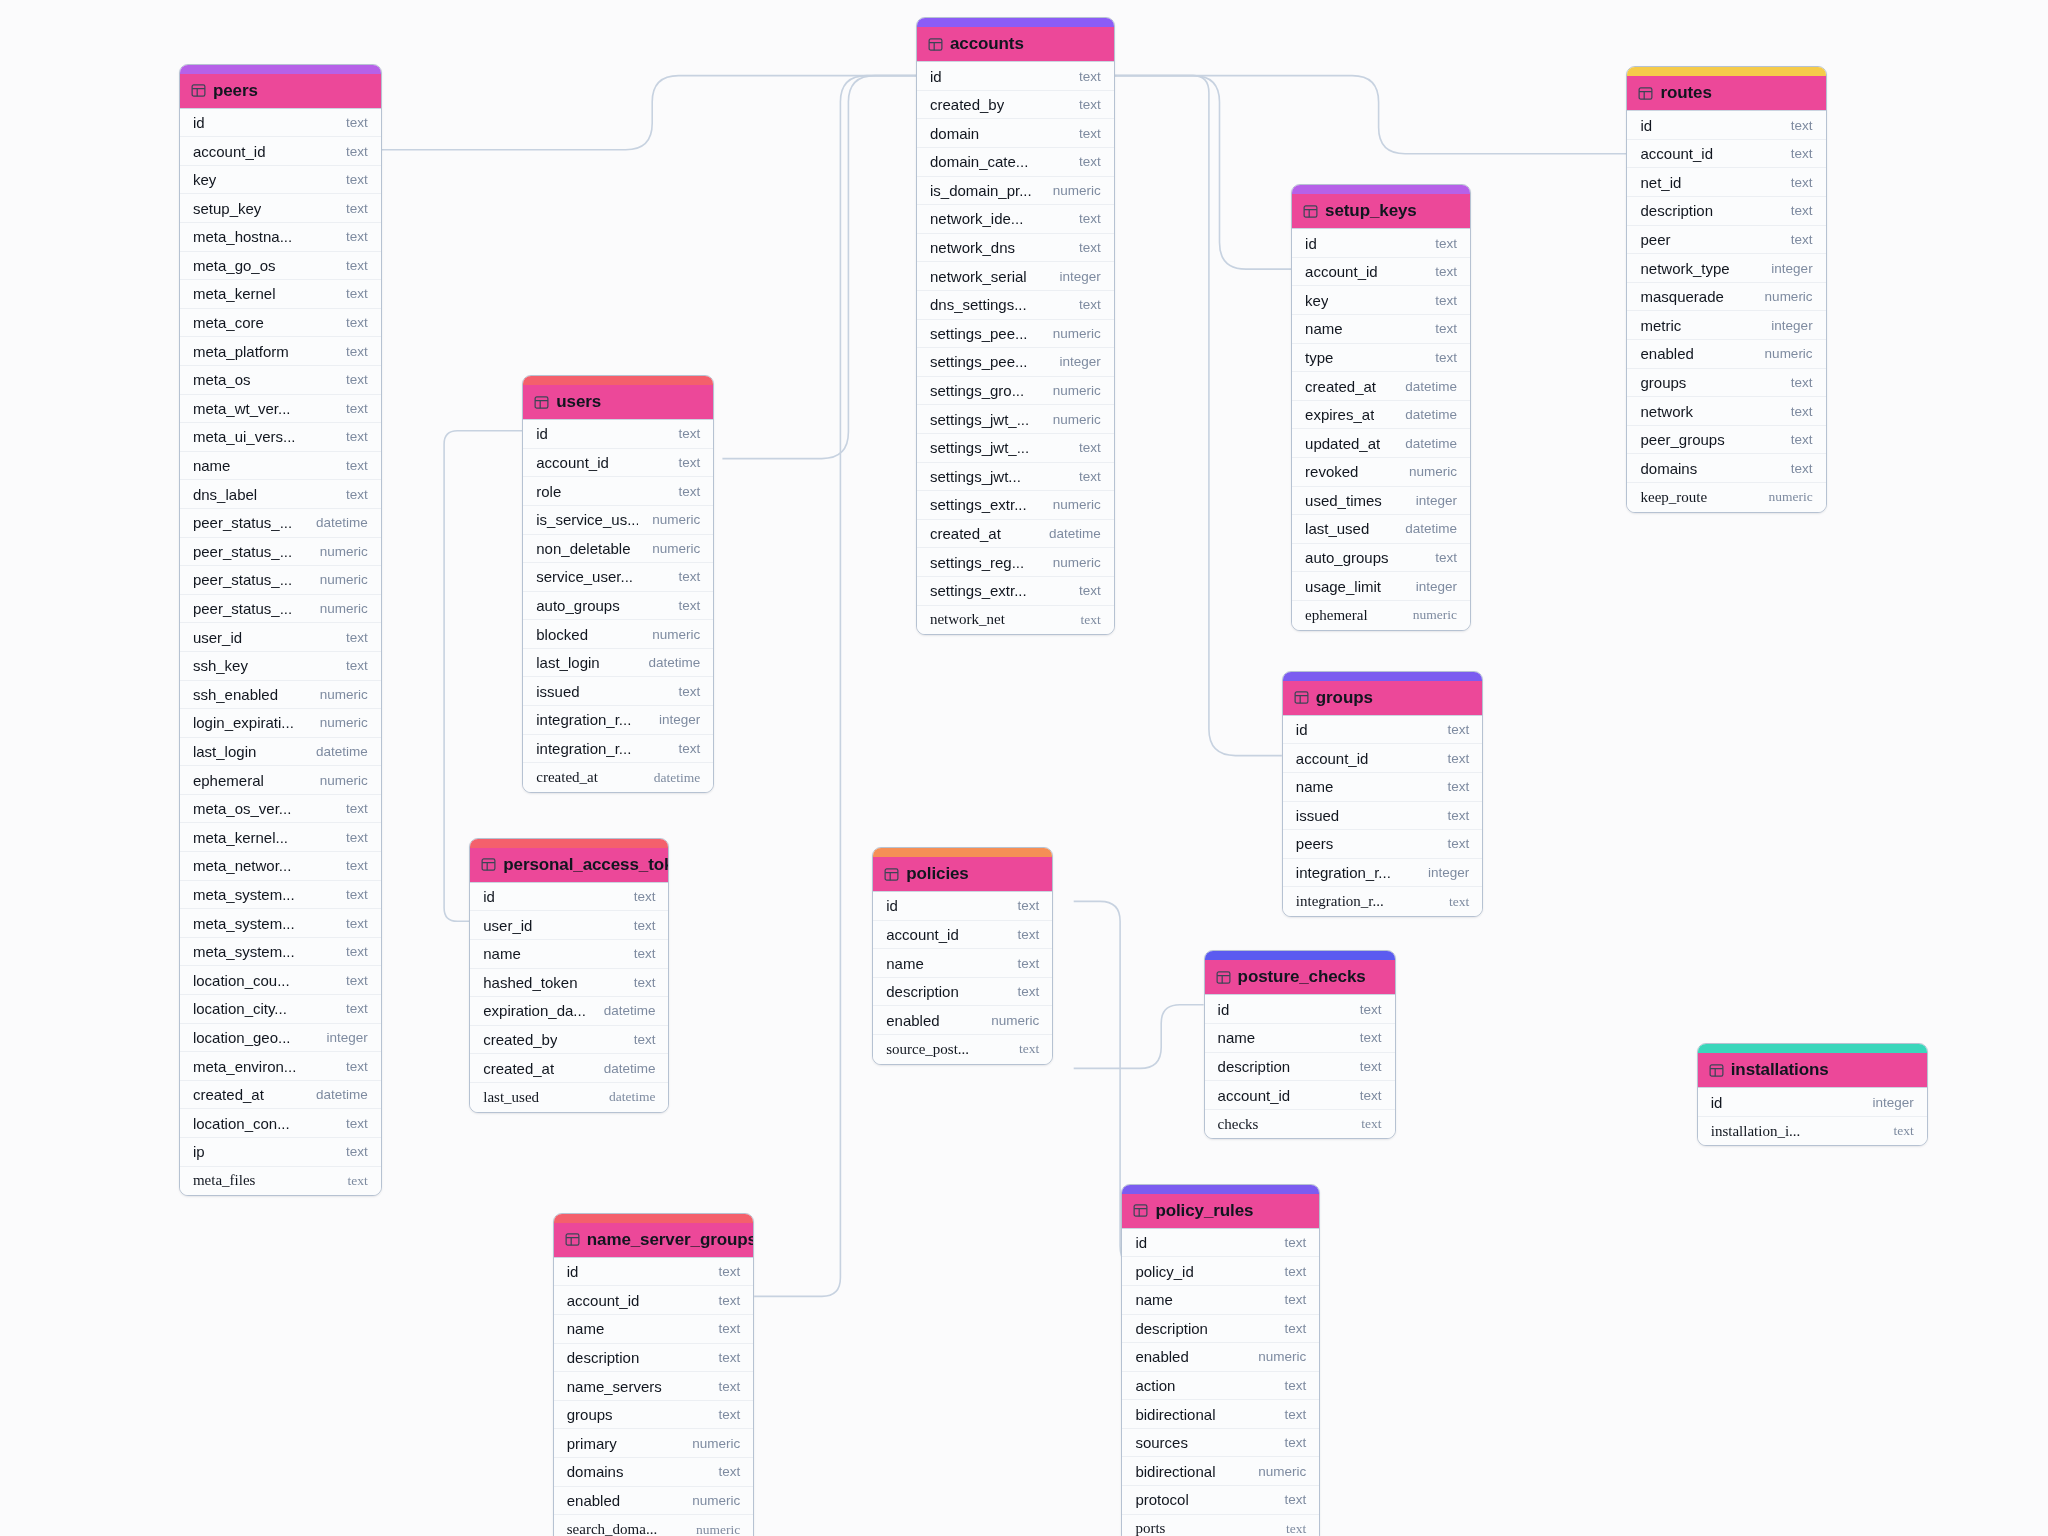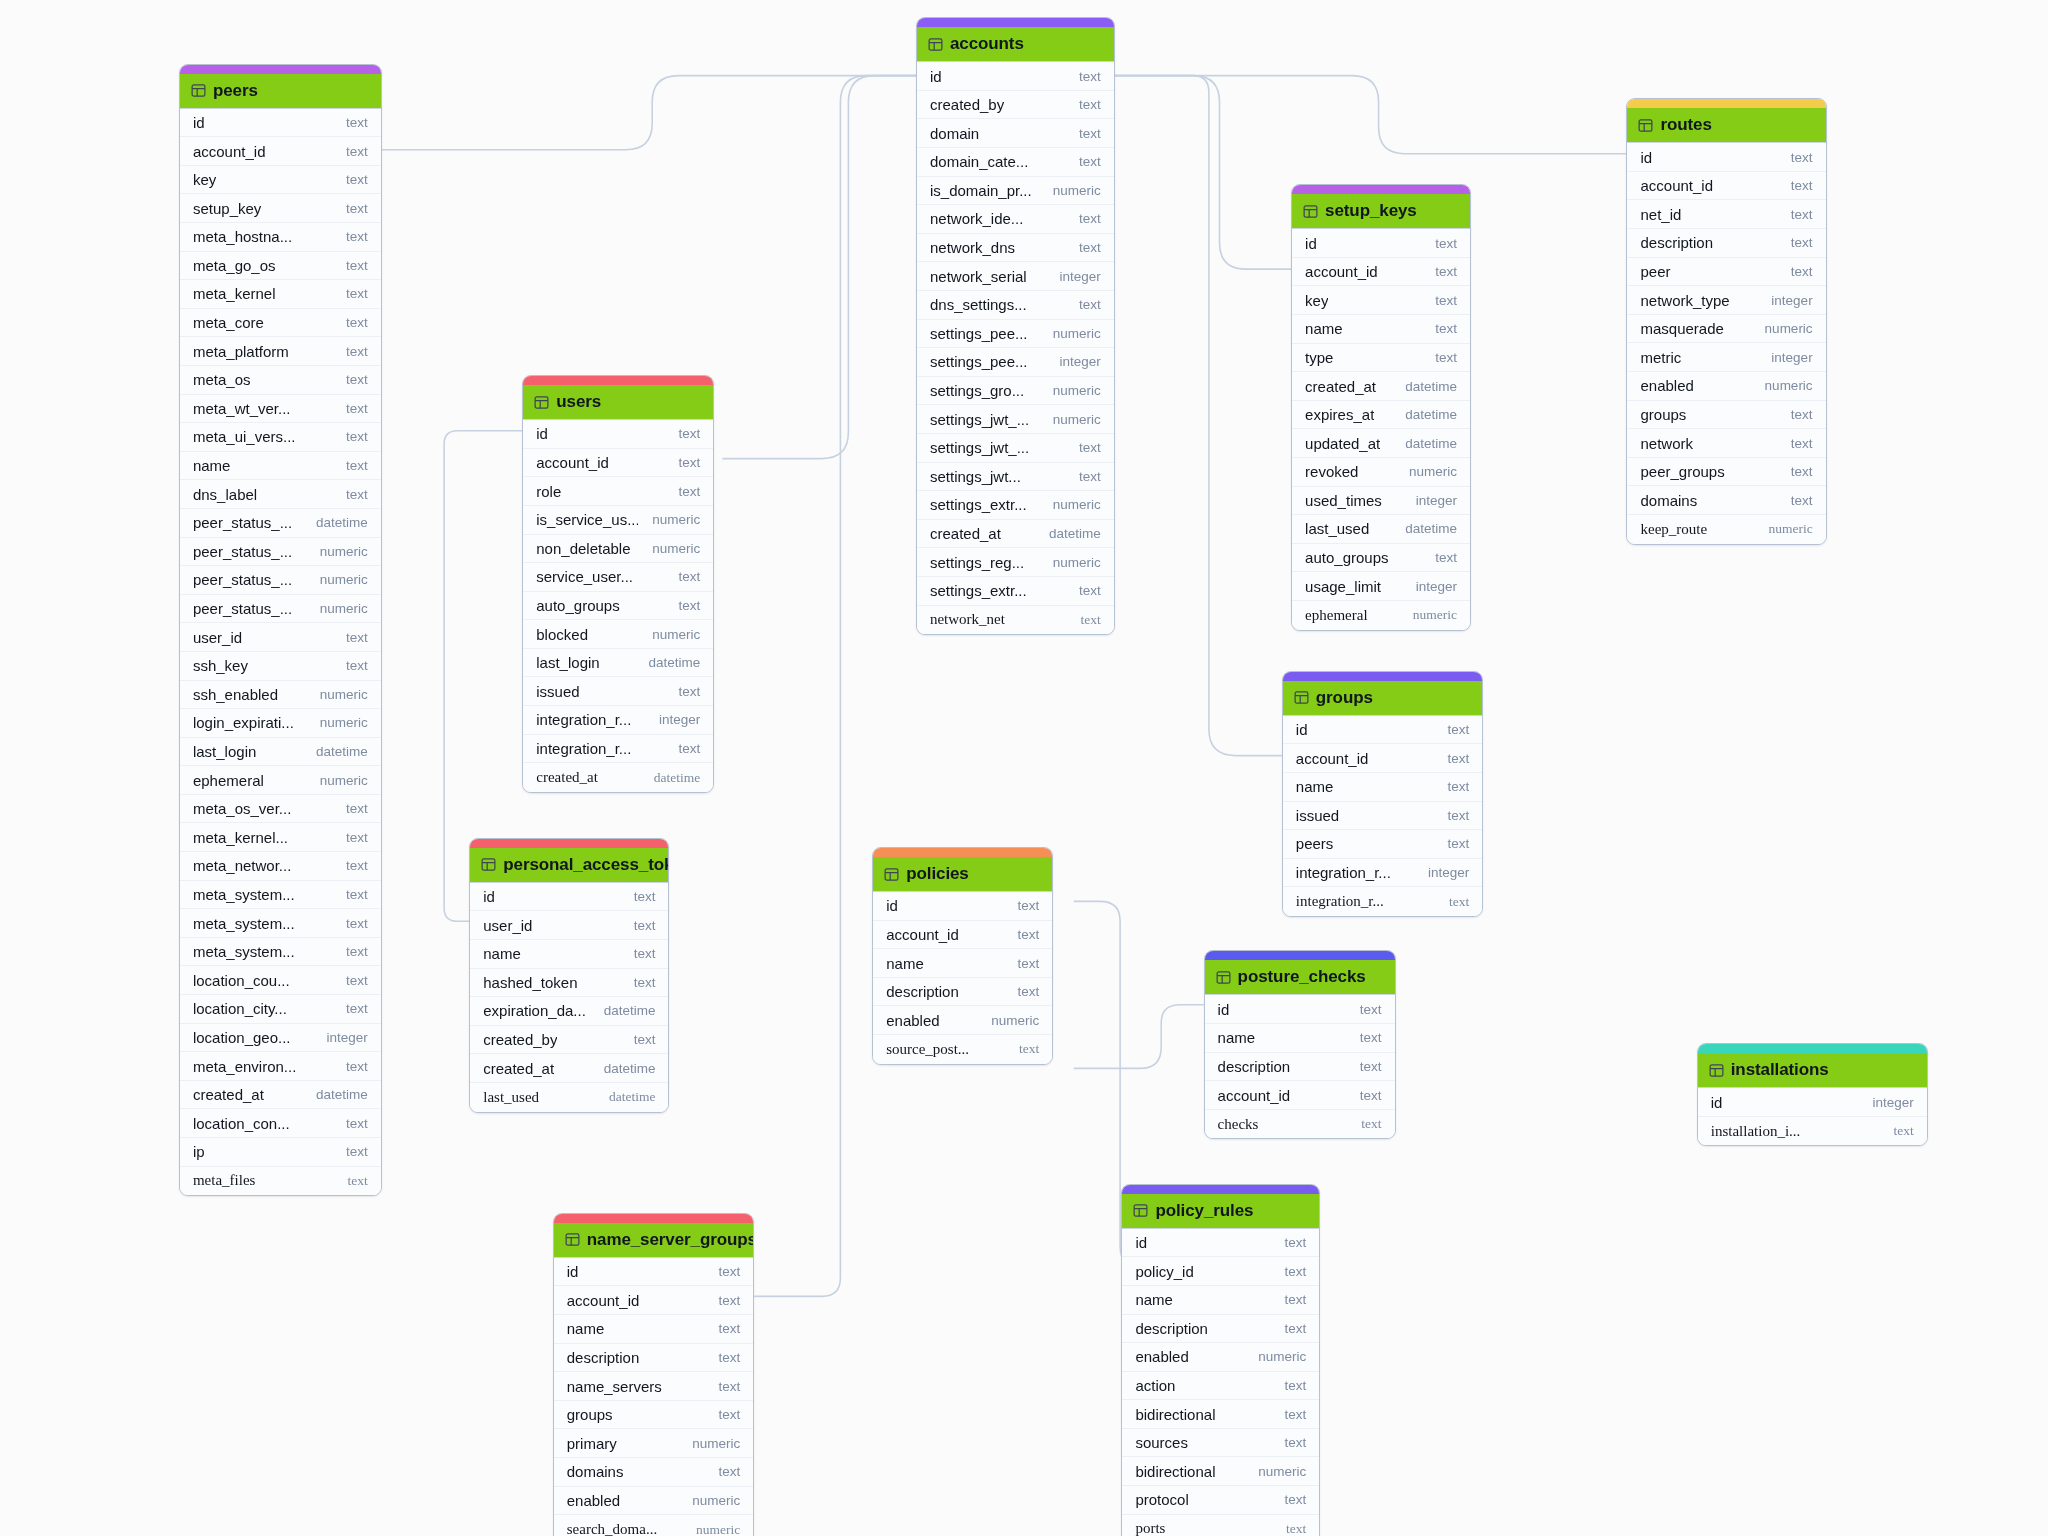--- a/index.html
+++ b/index.html
@@ -33,21 +33,21 @@
     box-sizing: border-box;
   }
   .accent-bar {
     height: 9px;
     width: 100%;
   }
   .table-header {
     display: flex;
     align-items: center;
     gap: 7px;
-    background: #84cc16;
+    background: #ec4899;
     padding: 7px 11px 7px 11px;
     border-bottom: 1px solid #cbd4e0;
   }
   .table-header .title {
     font-size: 17px;
     font-weight: bold;
     color: #11161f;
     letter-spacing: -0.1px;
     white-space: nowrap;
   }
@@ -750,21 +750,21 @@
       </div>
       <div class="field-row">
         <span class="field-name">account_id</span>
         <span class="field-type">text</span>
       </div>
       <div class="field-row">
         <span class="field-name">checks</span>
         <span class="field-type">text</span>
       </div>
     </div>
-    <div class="table-node" style="left: 1626.47px; top: 66.2783px; width: 200.161px; margin-top: 32px;">
+    <div class="table-node" style="left: 1626.47px; top: 66.2783px; width: 200.161px;">
       <div class="accent-bar" style="background: rgb(245, 203, 74);"></div>
       <div class="table-header">
         <span style="display: flex;">
           <svg class="tbl-icon" viewBox="0 0 16 16" aria-hidden="true">
             <rect x="1.2" y="2" width="13.6" height="12" rx="1.8" fill="none" stroke="#3c4556" stroke-width="1.3"></rect>
             <line x1="1.2" y1="6" x2="14.8" y2="6" stroke="#3c4556" stroke-width="1.3"></line>
             <line x1="6.6" y1="6" x2="6.6" y2="14" stroke="#3c4556" stroke-width="1.3"></line>
           </svg>
         </span>
         <span class="title">routes</span>

